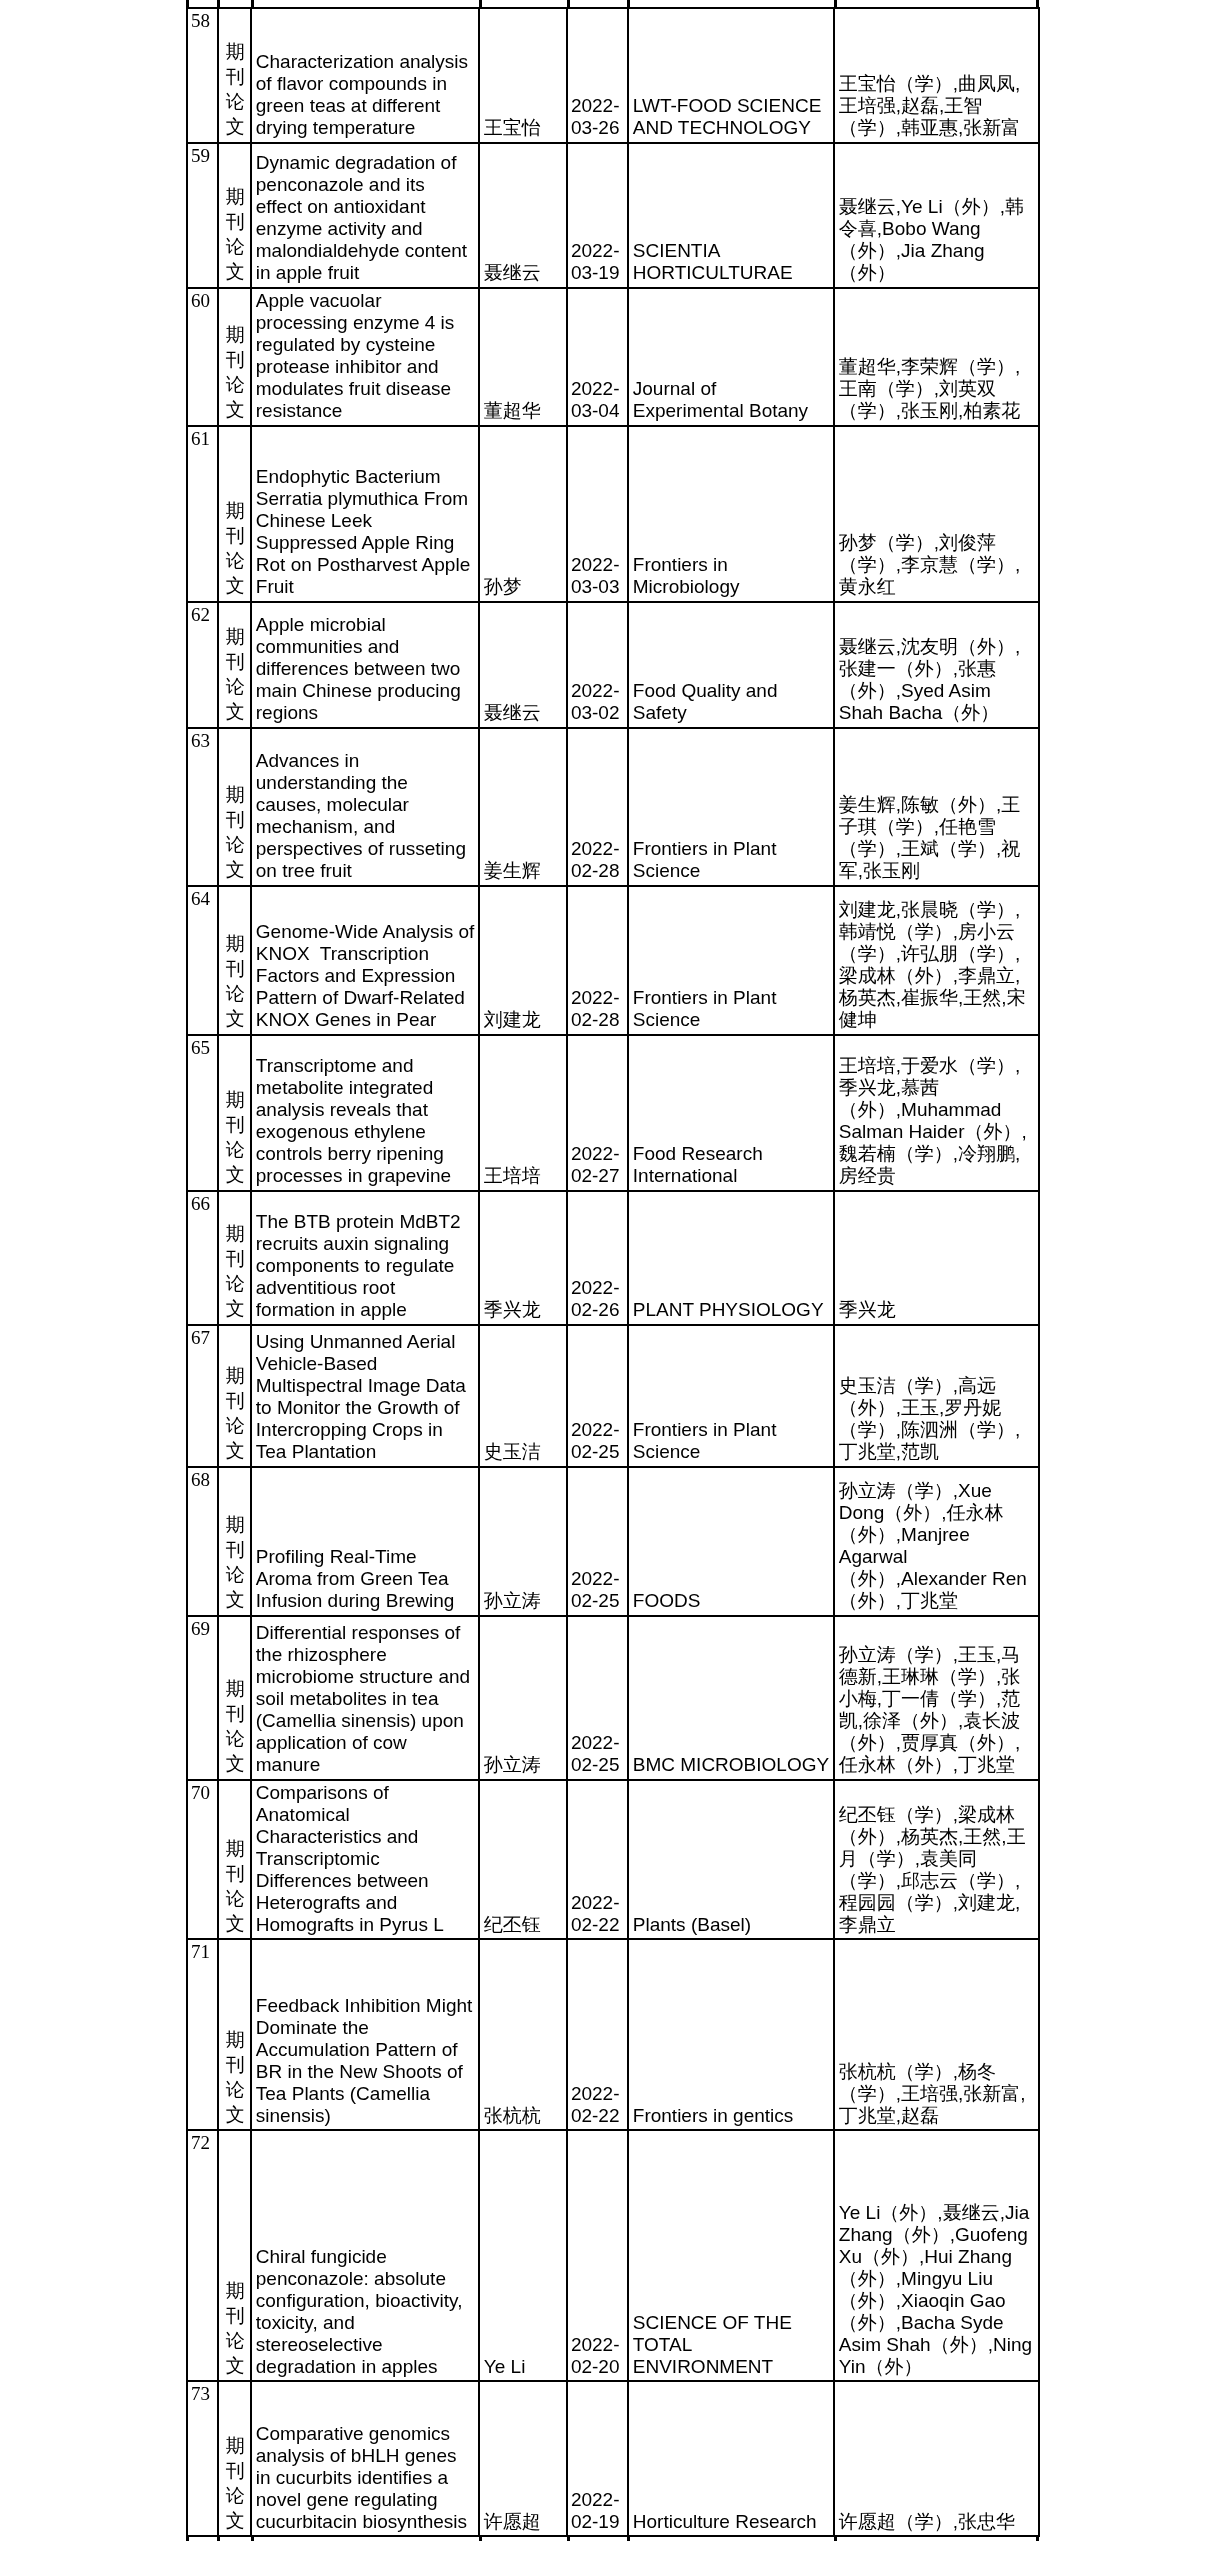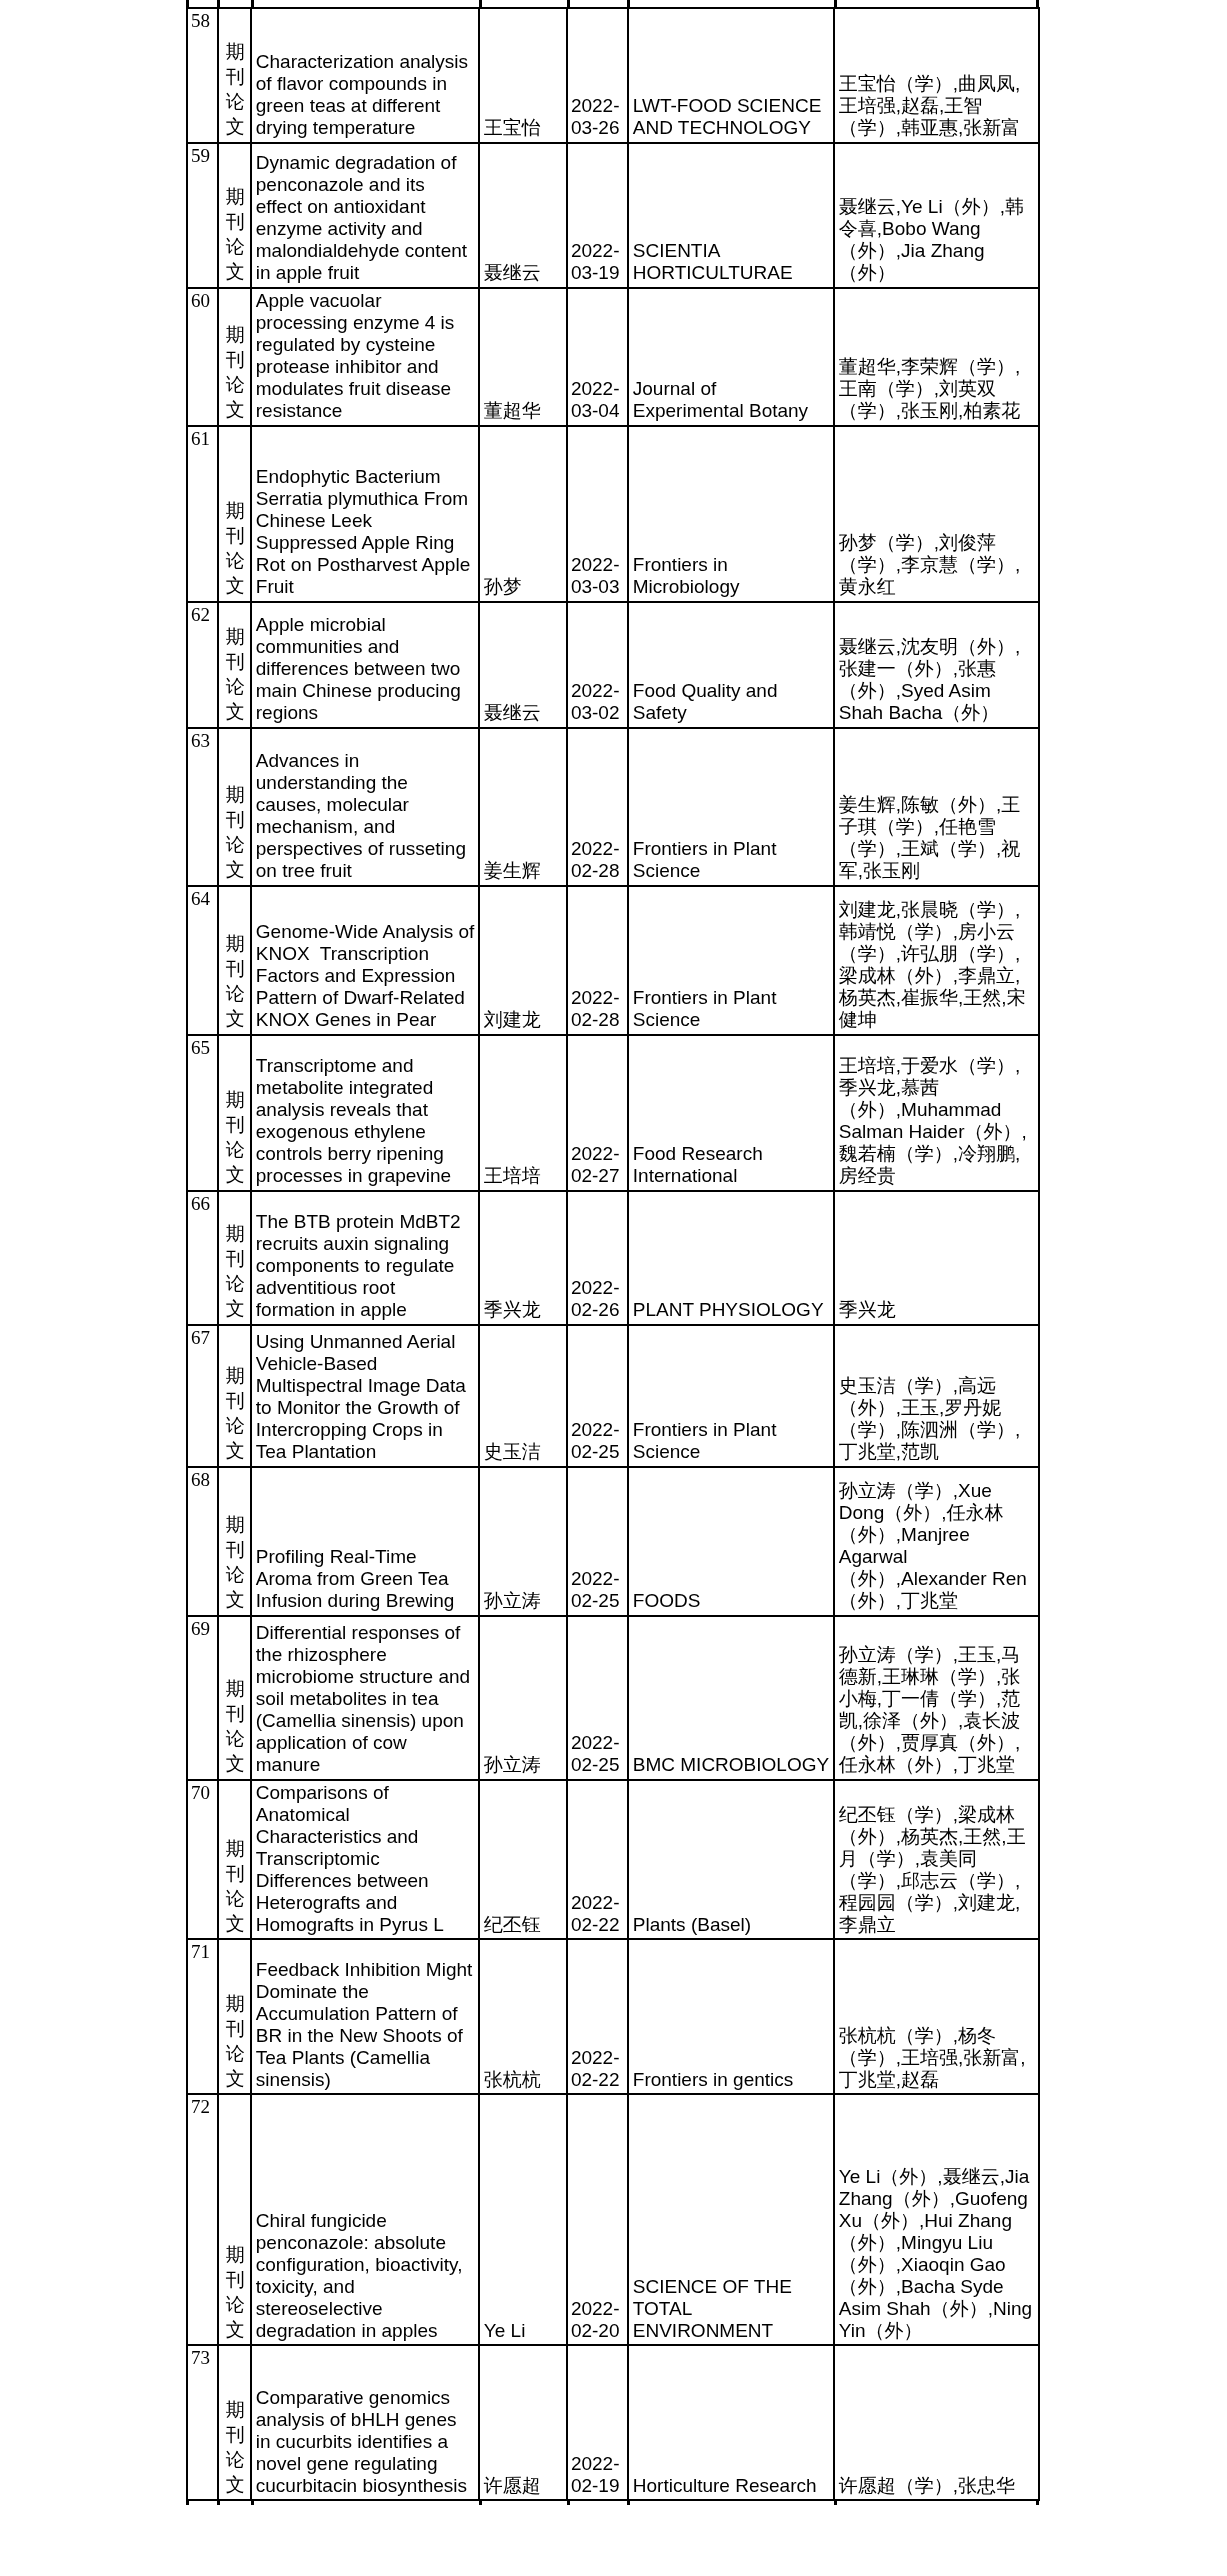--- a/index.html
+++ b/index.html
@@ -197,21 +197,21 @@
   </tr>
         <tr style="height: 128px;">
     <td class="c-num">70</td>
     <td class="c-type">期刊论文</td>
     <td class="c-title">Comparisons of Anatomical Characteristics and Transcriptomic Differences between Heterografts and Homografts in Pyrus L</td>
     <td class="c-author">纪丕钰</td>
     <td class="c-date">2022-02-22</td>
     <td class="c-journal">Plants (Basel)</td>
     <td class="c-coauthors">纪丕钰（学）,梁成林（外）,杨英杰,王然,王月（学）,袁美同（学）,邱志云（学）,程园园（学）,刘建龙,李鼎立</td>
   </tr>
-        <tr style="height: 155px;">
+        <tr style="height: 191px;">
     <td class="c-num">71</td>
     <td class="c-type">期刊论文</td>
     <td class="c-title">Feedback Inhibition Might Dominate the Accumulation Pattern of BR in the New Shoots of Tea Plants (Camellia sinensis)</td>
     <td class="c-author">张杭杭</td>
     <td class="c-date">2022-02-22</td>
     <td class="c-journal">Frontiers in gentics</td>
     <td class="c-coauthors">张杭杭（学）,杨冬（学）,王培强,张新富,丁兆堂,赵磊</td>
   </tr>
         <tr style="height: 251px;">
     <td class="c-num">72</td>

